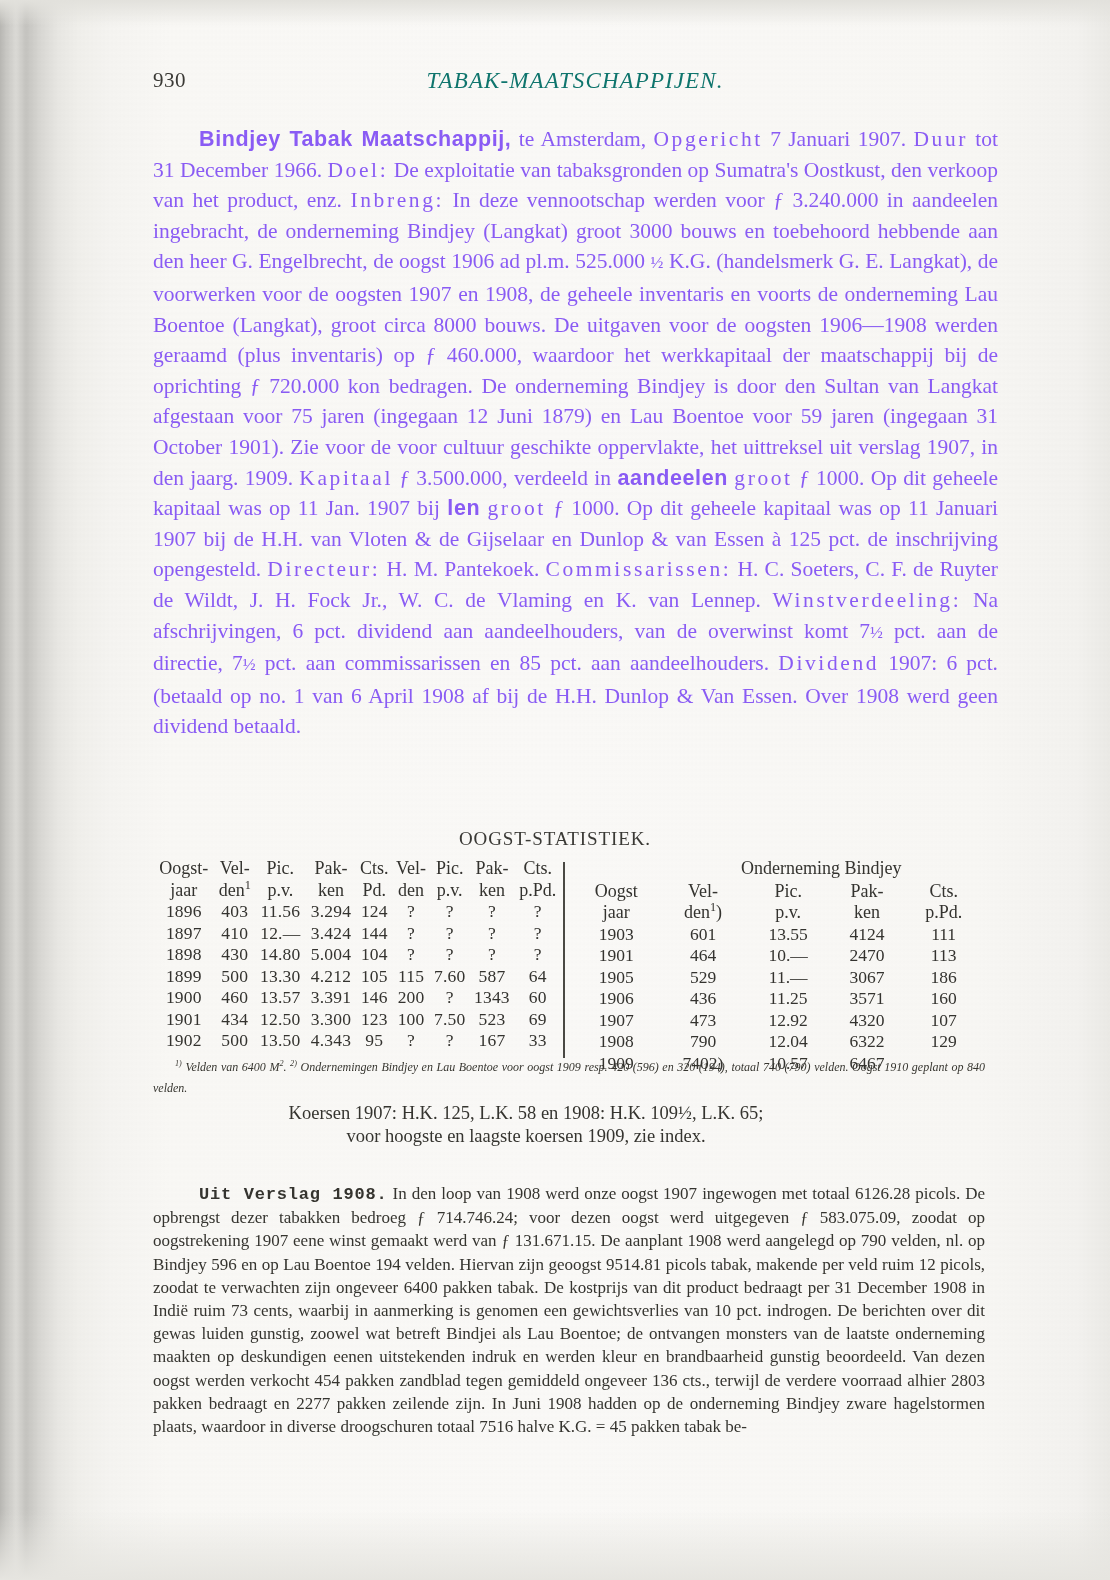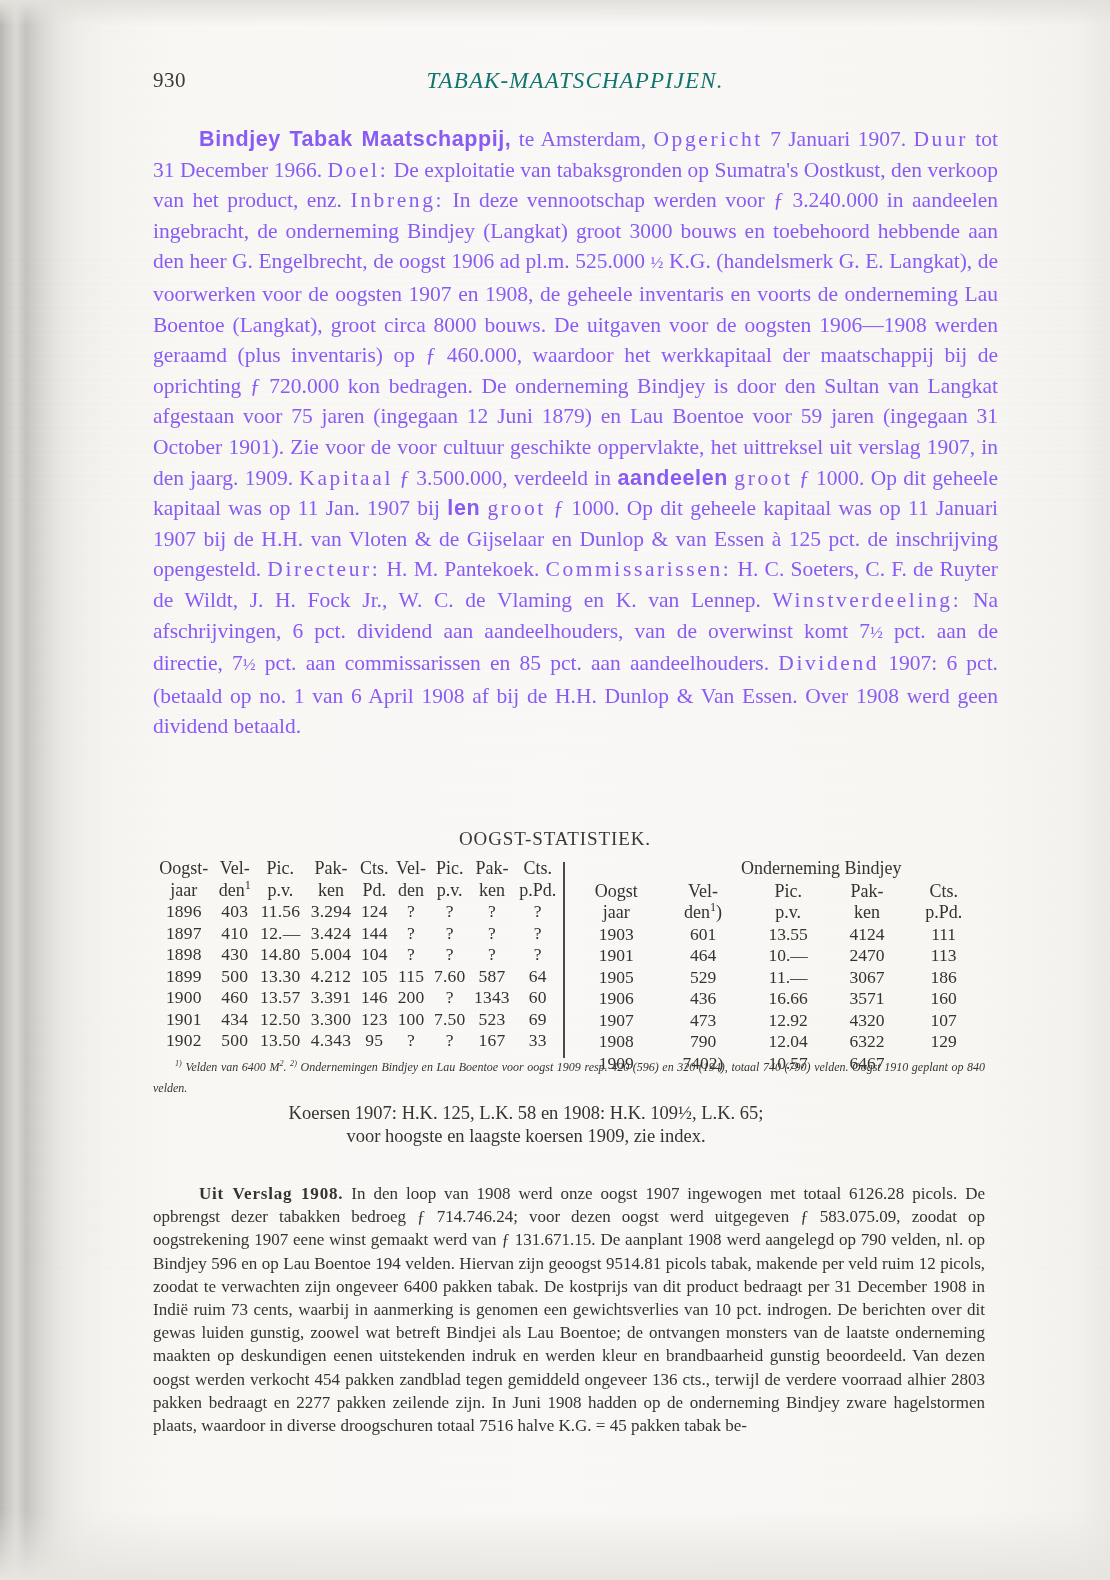--- a/index.html
+++ b/index.html
@@ -177,21 +177,21 @@
   
   .verslag {
     position: absolute;
     top: 1182px; left: 153px; width: 832px;
     font-size: 17px;
     line-height: 23.2px;
     text-align: justify;
     color: #35342f;
   }
   .verslag .lead {
-    font-family: Liberation Serif, serif;
+    font-family: Liberation Mono, monospace;
     font-weight: bold;
     letter-spacing: .8px;
   }
 </style>
 </head>
 <body>
 
 <div id="page">
   <div id="paper"></div>
 
@@ -361,21 +361,21 @@
               <tr>
                   <td class="num">1905</td>
                   <td class="num">529</td>
                   <td class="num">11.—</td>
                   <td class="num">3067</td>
                   <td class="num">186</td>
                 </tr>
               <tr>
                   <td class="num">1906</td>
                   <td class="num">436</td>
-                  <td class="num">16.66</td>
+                  <td class="num">11.25</td>
                   <td class="num">3571</td>
                   <td class="num">160</td>
                 </tr>
               <tr>
                   <td class="num">1907</td>
                   <td class="num">473</td>
                   <td class="num">12.92</td>
                   <td class="num">4320</td>
                   <td class="num">107</td>
                 </tr>

